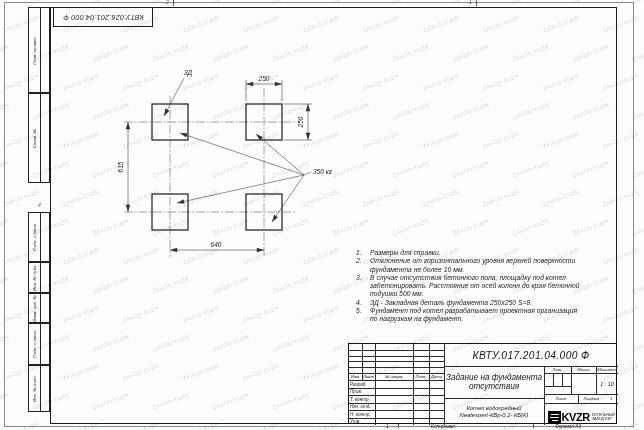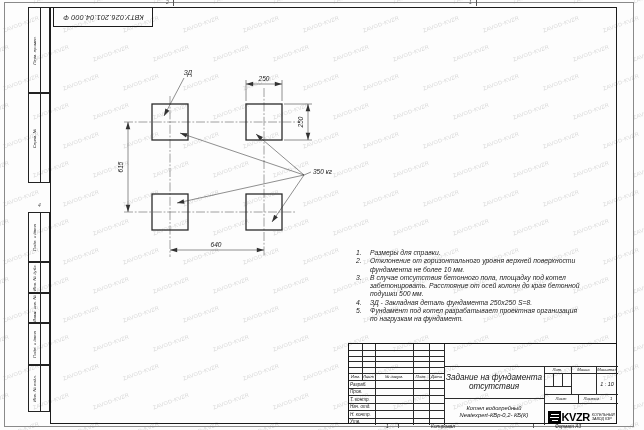--- a/index.html
+++ b/index.html
@@ -408,20 +408,21 @@
     <div class="cell tbh" style="left:64px;top:29px;width:16px;height:7px">Подп.</div>
     <div class="cell tbh" style="left:80px;top:29px;width:15px;height:7px">Дата</div>
 
     <div class="tbrow" style="top:36.5px">Разраб.</div>
     <div class="tbrow" style="top:44px">Пров.</div>
     <div class="tbrow" style="top:51.5px">Т. контр.</div>
     <div class="tbrow" style="top:59px">Нач. отд.</div>
     <div class="tbrow" style="top:66.5px">Н. контр.</div>
     <div class="tbrow" style="top:74px">Утв.</div>
 
+    <div class="cell tb-doc" style="left:95px;top:0;width:174px;height:22px">КВТУ.017.201.04.000 Ф</div>
 
     <div class="cell tb-title" style="left:95px;top:22px;width:100px;height:32px">
       <span>Задание на фундамента</span>
       <span>отсутствия</span>
     </div>
 
     <div class="cell tb-product" style="left:95px;top:54px;width:100px;height:27px">
       <span>Котел водогрейный</span>
       <span>Neatexpert-КВр-0,2- КБ(К)</span>
     </div>

